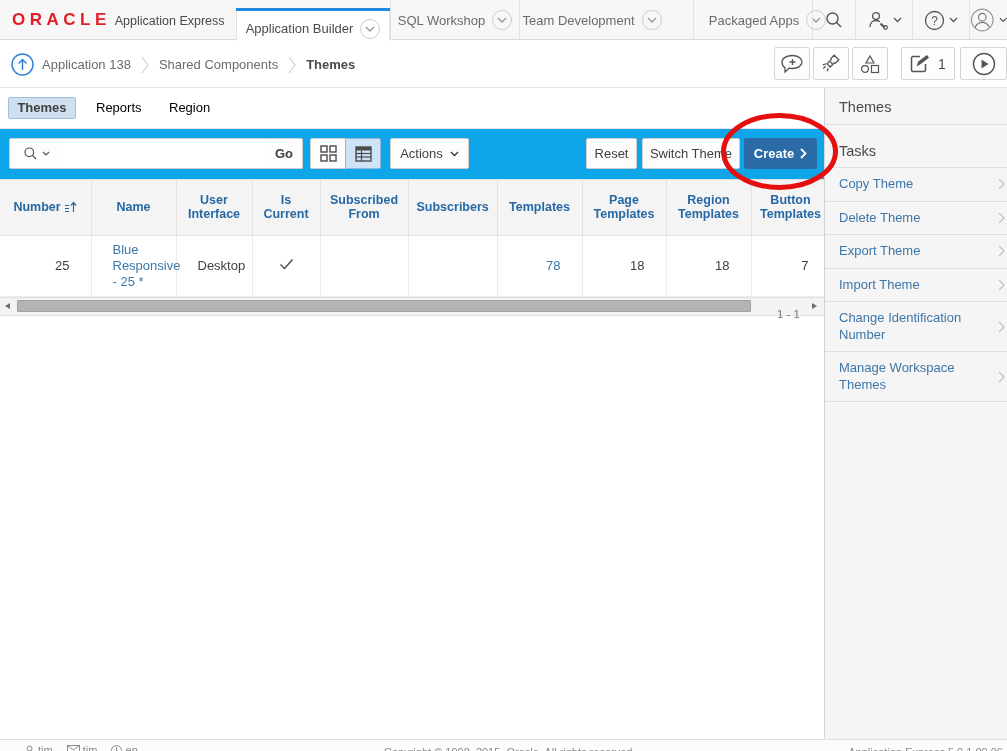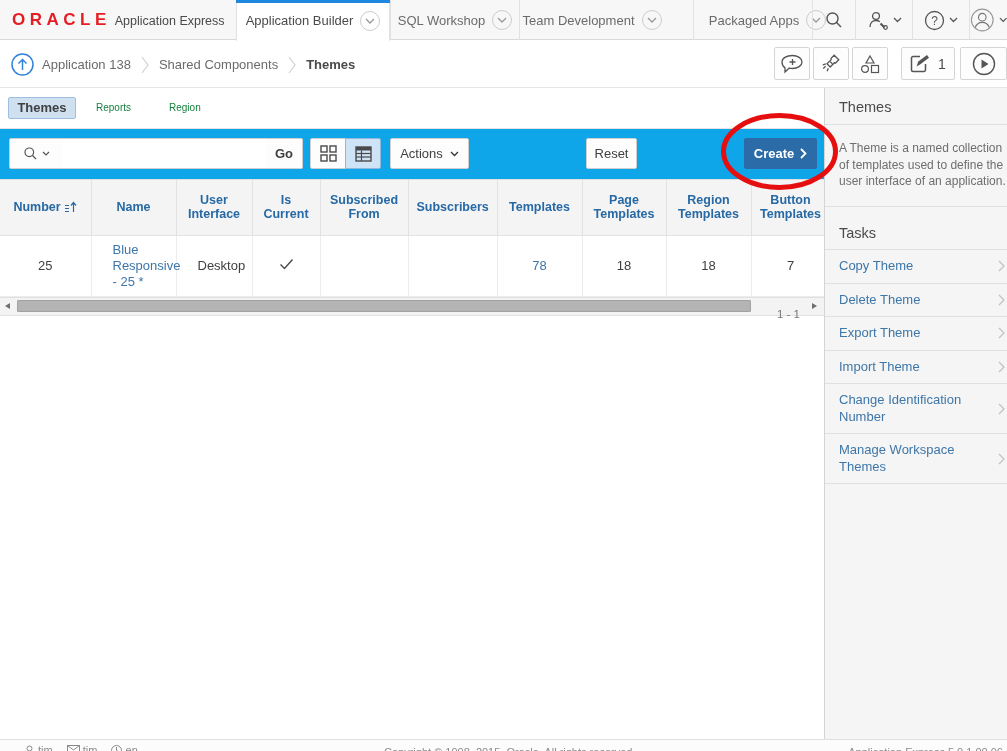--- a/index.html
+++ b/index.html
@@ -20,41 +20,41 @@
 
 #crumbbar { position:absolute; left:0; top:41px; width:1007px; height:47px; background:#fff; border-bottom:1px solid #e5e5e5; }
 #crumbs { position:absolute; left:11px; top:0; height:47px; display:flex; align-items:center; font-size:13px; color:#6b6b6b; }
 #crumbs .sep { margin:0 10px; }
 #crumbs b { color:#4a4a4a; }
 .bcbtn { position:absolute; top:6px; height:33px; background:#fdfdfd; border:1px solid #d5d5d5; border-radius:2px; display:flex; align-items:center; justify-content:center; color:#4a4a4a; }
 
 
 #pagetabs { position:absolute; left:0; top:88px; width:825px; height:41px; background:#fff; border-bottom:1px solid #e3e3e3; }
 #themespill { position:absolute; left:8px; top:9px; width:68px; height:22px; background:#cfe0f1; border:1px solid #9dbedd; border-radius:2px; font-size:13px; font-weight:bold; color:#404040; text-align:center; line-height:20px; }
-.ptab { position:absolute; top:9px; height:22px; line-height:22px; font-size:10px; color:#15803d; }
+.ptab { position:absolute; top:9px; height:22px; line-height:22px; font-size:13px; color:#000000; }
 
 
 #toolbar { position:absolute; left:0; top:129px; width:825px; height:51px; background:#0ea5e9; border-bottom:1px solid #e0e0e0; }
 .tbtn { position:absolute; top:9px; height:31px; background:#fdfdfd; border:1px solid #cfcfcf; border-radius:2px; font-size:13px; color:#404040; display:flex; align-items:center; justify-content:center; }
 #srchsel { left:9px; width:55px; border-radius:2px 0 0 2px; gap:4px; }
 #srchinput { position:absolute; left:63px; top:9px; width:204px; height:31px; background:#fff; border:1px solid #cfcfcf; border-left:none; }
 #gobtn { left:266px; width:37px; font-weight:bold; border-radius:0 2px 2px 0; border-left:none; }
 #gridbtn { left:310px; width:36px; border-radius:2px 0 0 2px; }
 #listbtn { left:345px; width:36px; background:#cfe3f6; border:1px solid #8fb9dc; border-radius:0 2px 2px 0; }
 #actionsbtn { left:390px; width:79px; gap:7px; }
 #resetbtn { left:586px; width:51px; }
 #switchbtn { left:642px; width:98px; }
 #createbtn { left:744px; width:73px; background:#2b6ca8; border:1px solid #2b6ca8; color:#fff; font-weight:bold; gap:6px; }
 
 
 #tbl { position:absolute; left:0; top:180px; width:825px; }
 table { border-collapse:collapse; table-layout:fixed; width:830px; }
 th { background:#f4f4f4; color:#2769a4; font-size:12.5px; font-weight:bold; border:1px solid #e2e2e2; border-top:none; height:55px; text-align:center; padding:0 8px; }
 td { background:#fff; font-size:13px; color:#404040; border:1px solid #ececec; height:61px; padding:0 21px; line-height:16px; }
-td.num { text-align:center; }
+td.num { text-align:right; }
 a.lnk { color:#3d76a8; text-decoration:none; }
 th:first-child, td:first-child { border-left:none; }
 
 
 #hscroll { position:absolute; left:0; top:297px; width:825px; height:19px; background:#f3f3f3; border-top:1px solid #e0e0e0; border-bottom:1px solid #e0e0e0; }
 #hthumb { position:absolute; left:17px; top:2px; width:734px; height:12px; background:#b4b4b4; border:1px solid #a2a2a2; border-radius:1px; }
 .sarrow { position:absolute; top:5px; width:0; height:0; border:3.5px solid transparent; }
 #pag { position:absolute; left:700px; top:308px; width:100px; text-align:right; font-size:11.5px; color:#777; }
 
 
@@ -71,21 +71,21 @@
 #footer .fr { position:absolute; right:4px; top:6px; font-size:11px; color:#8a8a8a; }
 
 
 #annot { position:absolute; left:721px; top:113px; pointer-events:none; }
 </style>
 </head>
 <body>
 
 <div id="hdr">
   <div id="logo"><span class="orcl">ORACLE</span><span class="apex">Application Express</span></div>
-  <div class="tab active" style="left:236px; width:154px;">Application Builder
+  <div class="tab active" style="left:236px; width:154px;margin-top:8px;">Application Builder
     <span class="circchev">
         <svg width="10" height="6" viewBox="0 0 10 6">
           <path d="M1 1l4 4 4-4" fill="none" stroke="#999" stroke-width="1.3"></path>
         </svg>
       </span>
   </div>
   <div class="tab" style="left:390px; width:129px;">SQL Workshop
     <span class="circchev">
         <svg width="10" height="6" viewBox="0 0 10 6">
           <path d="M1 1l4 4 4-4" fill="none" stroke="#999" stroke-width="1.3"></path>
@@ -231,20 +231,21 @@
         <line x1="1" y1="11" x2="16" y2="11" stroke="#4a4a4a" stroke-width="1.2"></line>
         <line x1="6.5" y1="4.5" x2="6.5" y2="15" stroke="#4a4a4a" stroke-width="1.2"></line>
       </svg>
   </div>
   <div class="tbtn" id="actionsbtn">Actions
     <svg width="9" height="6" viewBox="0 0 9 6">
         <path d="M1 1l3.5 3.5L8 1" fill="none" stroke="#333" stroke-width="1.3"></path>
       </svg>
   </div>
   <div class="tbtn" id="resetbtn">Reset</div>
+  <div class="tbtn" id="switchbtn">Switch Theme</div>
   <div class="tbtn" id="createbtn">Create
     <svg width="7" height="11" viewBox="0 0 7 11">
         <path d="M1 1l4.5 4.5L1 10" fill="none" stroke="#fff" stroke-width="1.8"></path>
       </svg>
   </div>
 </div>
 
 <div id="tbl">
   <table>
     <colgroup>
@@ -295,21 +296,20 @@
 
 <div id="hscroll">
   <div class="sarrow" style="left:5px; border-right-color:#6e6e6e; border-right-width:5px; border-left:none;"></div>
   <div id="hthumb"></div>
   <div class="sarrow" style="right:8px; border-left-color:#6e6e6e; border-left-width:5px; border-right:none;"></div>
 </div>
 <div id="pag">1 - 1</div>
 
 <div id="sidebar">
   <div class="sbtitle">Themes</div>
-  <div id="sbdesc">A Theme is a named collection<br>of templates used to define the<br>user interface of an application.</div>
   <div class="sbtitle" style="padding-top:18px; height:43px;">Tasks</div>
   <div class="task">Copy Theme<span class="chev"><svg width="7" height="12" viewBox="0 0 7 12">
           <path d="M1 1l5 5-5 5" fill="none" stroke="#c2c2c2" stroke-width="1.3"></path>
         </svg></span></div>
   <div class="task">Delete Theme<span class="chev"><svg width="7" height="12" viewBox="0 0 7 12">
           <path d="M1 1l5 5-5 5" fill="none" stroke="#c2c2c2" stroke-width="1.3"></path>
         </svg></span></div>
   <div class="task">Export Theme<span class="chev"><svg width="7" height="12" viewBox="0 0 7 12">
           <path d="M1 1l5 5-5 5" fill="none" stroke="#c2c2c2" stroke-width="1.3"></path>
         </svg></span></div>

